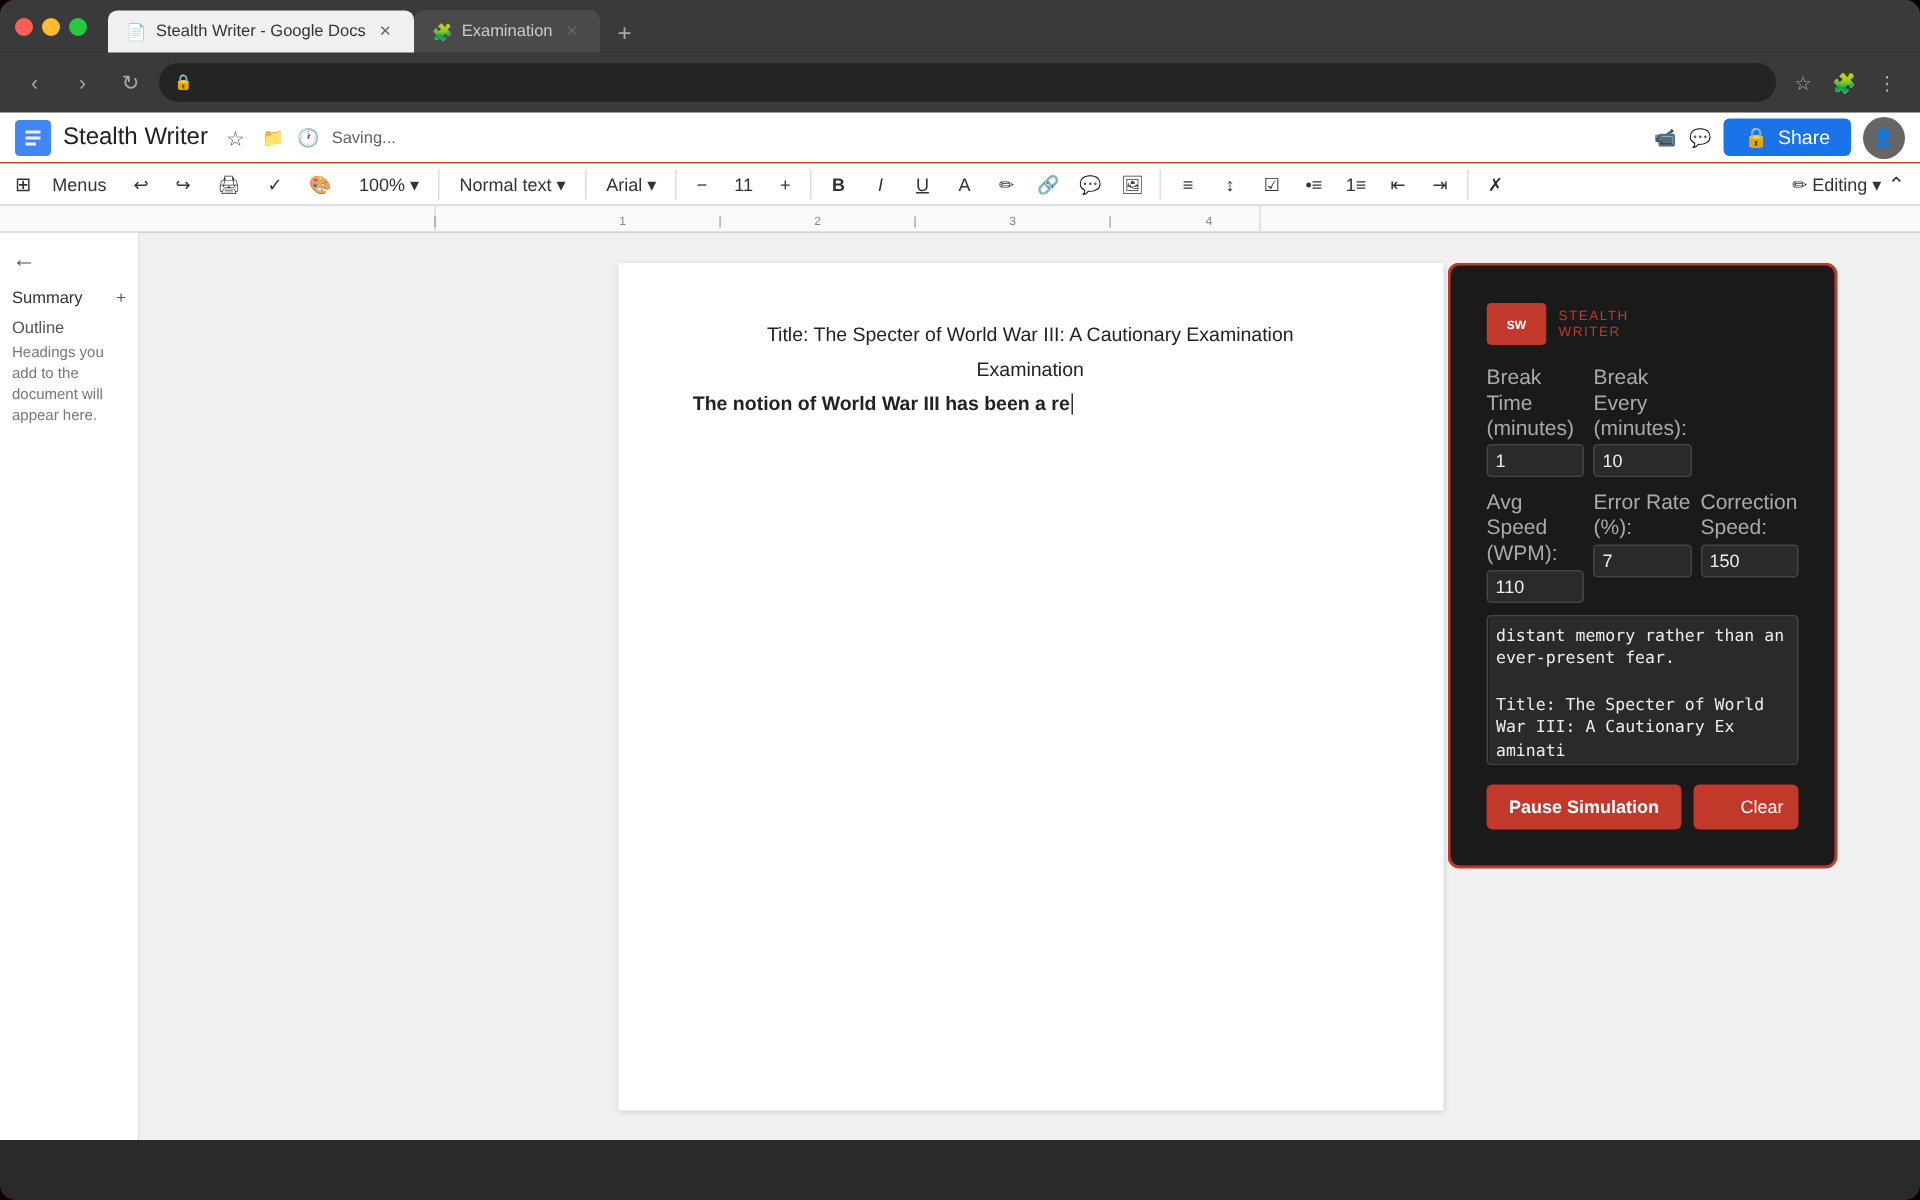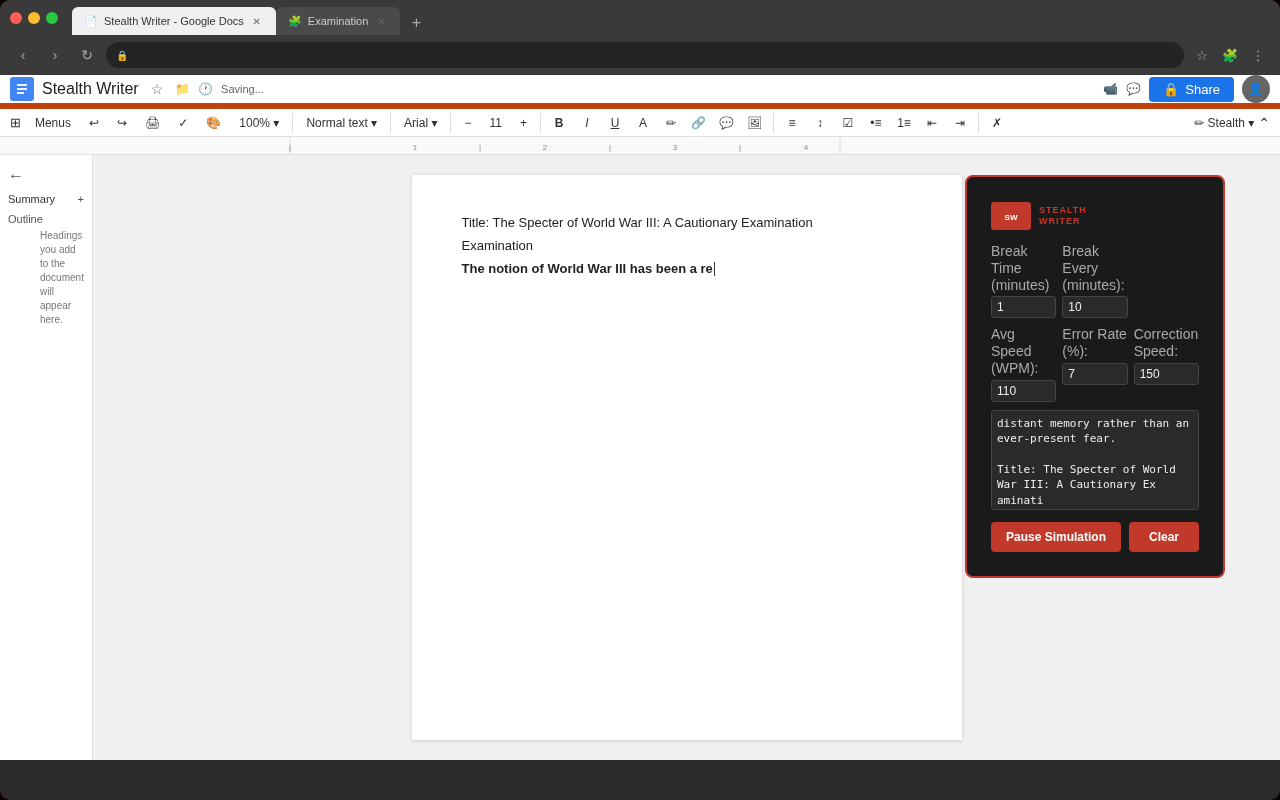--- a/index.html
+++ b/index.html
@@ -143,21 +143,21 @@
     }
 
     
     .docs-header {
       height: 34px;
       background: #fff;
       display: flex;
       align-items: center;
       padding: 0 10px;
       gap: 8px;
-      border-bottom: 6px solid #c2410c;
+      border-bottom: 1px solid #c2410c;
     }
     .docs-logo {
       width: 24px; height: 24px;
       background: #4285f4;
       border-radius: 3px;
       display: flex; align-items: center; justify-content: center;
       color: white;
       font-size: 14px;
       font-weight: bold;
     }
@@ -268,38 +268,38 @@
     }
     .sidebar-outline-title {
       font-size: 11px;
       color: #555;
       margin-bottom: 4px;
     }
     .sidebar-outline-text {
       font-size: 10px;
       color: #777;
       line-height: 1.4;
-      margin-left: 32px;
     }
 
     
     .doc-area {
       flex: 1;
       overflow-y: auto;
       padding: 20px;
       display: flex;
       justify-content: center;
     }
     .doc-page {
       width: 550px;
       min-height: 400px;
       background: white;
       padding: 40px 50px;
       box-shadow: 0 1px 4px rgba(0,0,0,0.15);
       position: relative;
+      text-align: center;
     }
     .doc-title-line {
       font-size: 13px;
       color: #222;
       margin-bottom: 8px;
     }
     .doc-intro-line {
       font-size: 13px;
       color: #222;
       margin-bottom: 8px;
@@ -391,22 +391,23 @@
       cursor: pointer;
     }
     .widget-btn-clear {
       flex: 0 0 70px;
       background: #c0392b;
       color: white;
       border: none;
       border-radius: 4px;
       padding: 8px 10px;
       font-size: 12px;
-      font-weight: 700;
-      cursor: pointer;
+      font-weight: 400;
+      cursor: pointer;
+      text-align: right;
     }
   </style>
 </head>
 <body>
 
 <div class="bg"></div>
 
 <div class="browser">
 
   <div class="titlebar">
@@ -507,21 +508,21 @@
     <div class="fmt-btn">≡</div>
     <div class="fmt-btn">↕</div>
     <div class="fmt-btn">☑</div>
     <div class="fmt-btn">•≡</div>
     <div class="fmt-btn">1≡</div>
     <div class="fmt-btn">⇤</div>
     <div class="fmt-btn">⇥</div>
     <div class="fmt-separator"></div>
     <div class="fmt-btn">✗</div>
     <div style="margin-left:auto;display:flex;align-items:center;gap:4px;">
-      <div style="font-size:12px;color:#333;cursor:pointer;">✏ Stealth ▾</div>
+      <div style="font-size:12px;color:#333;cursor:pointer;">✏ Editing ▾</div>
       <div style="font-size:14px;color:#333;cursor:pointer;">⌃</div>
     </div>
   </div>
 
   <div class="ruler">
     <svg width="100%" height="18" style="position:absolute;top:0;left:0;">
       <rect width="100%" height="18" fill="#f8f9fa"></rect>
 
       <line x1="290" y1="0" x2="290" y2="18" stroke="#dadce0"></line>
       <line x1="840" y1="0" x2="840" y2="18" stroke="#dadce0"></line>
@@ -571,21 +572,21 @@
     </div>
   </div>
 
   <div class="widget" style="position:absolute; top:175px; right:55px; z-index:100;">
     <div class="widget-header">
 
       <svg width="40" height="30" viewBox="0 0 50 35">
         <rect width="50" height="35" rx="4" fill="#c0392b"></rect>
         <text x="25" y="22" font-size="10" fill="white" font-weight="bold" text-anchor="middle" font-family="Arial">SW</text>
       </svg>
-      <div style="font-size:9px;color:#c0392b;font-weight:bold;letter-spacing:1px;line-height:1.2;">
+      <div style="font-size:9px;color:#c0392b;font-weight:normal;letter-spacing:1px;line-height:1.2;">
         <div>STEALTH</div>
         <div>WRITER</div>
       </div>
     </div>
 
     
     <div class="widget-fields">
       <div class="widget-field">
         <label class="widget-label">Break Time<br>(minutes)</label>
         <input class="widget-input" type="text" value="1" style="">

